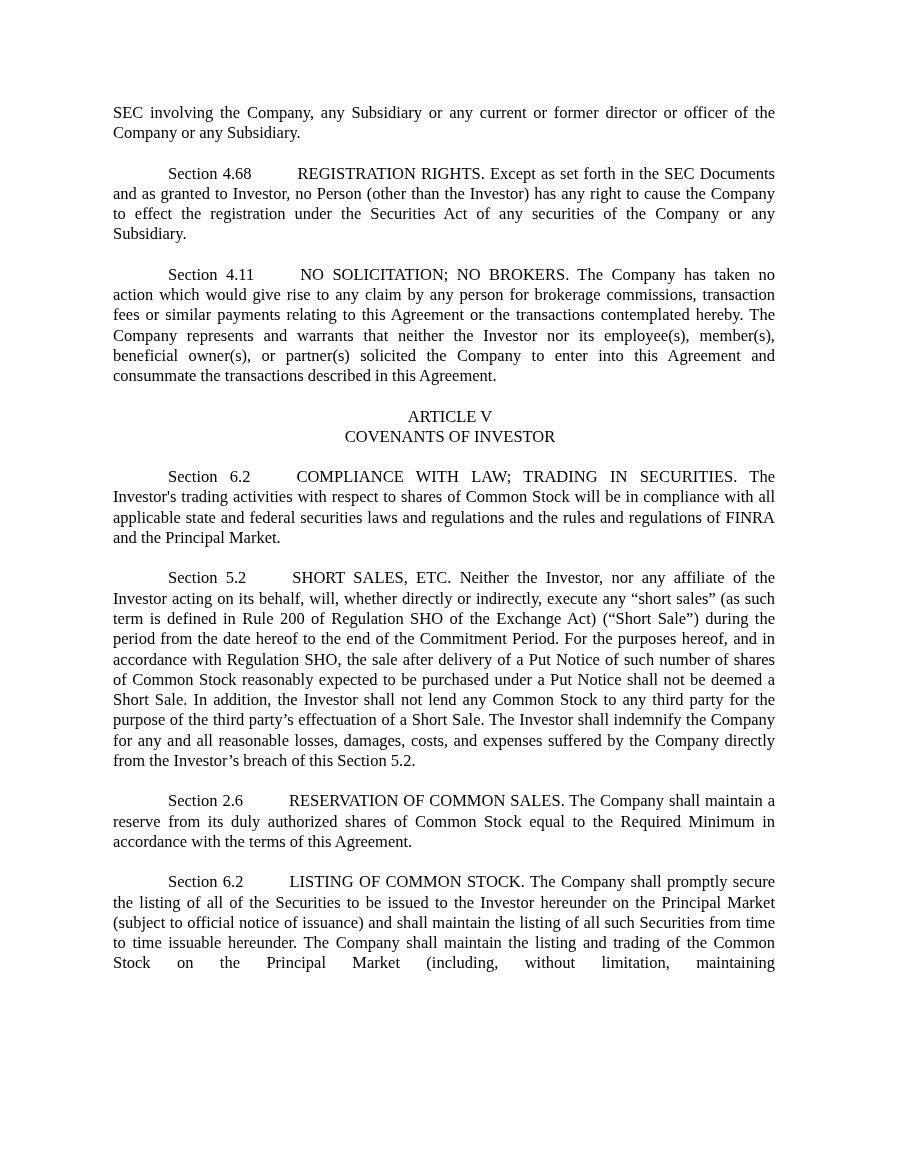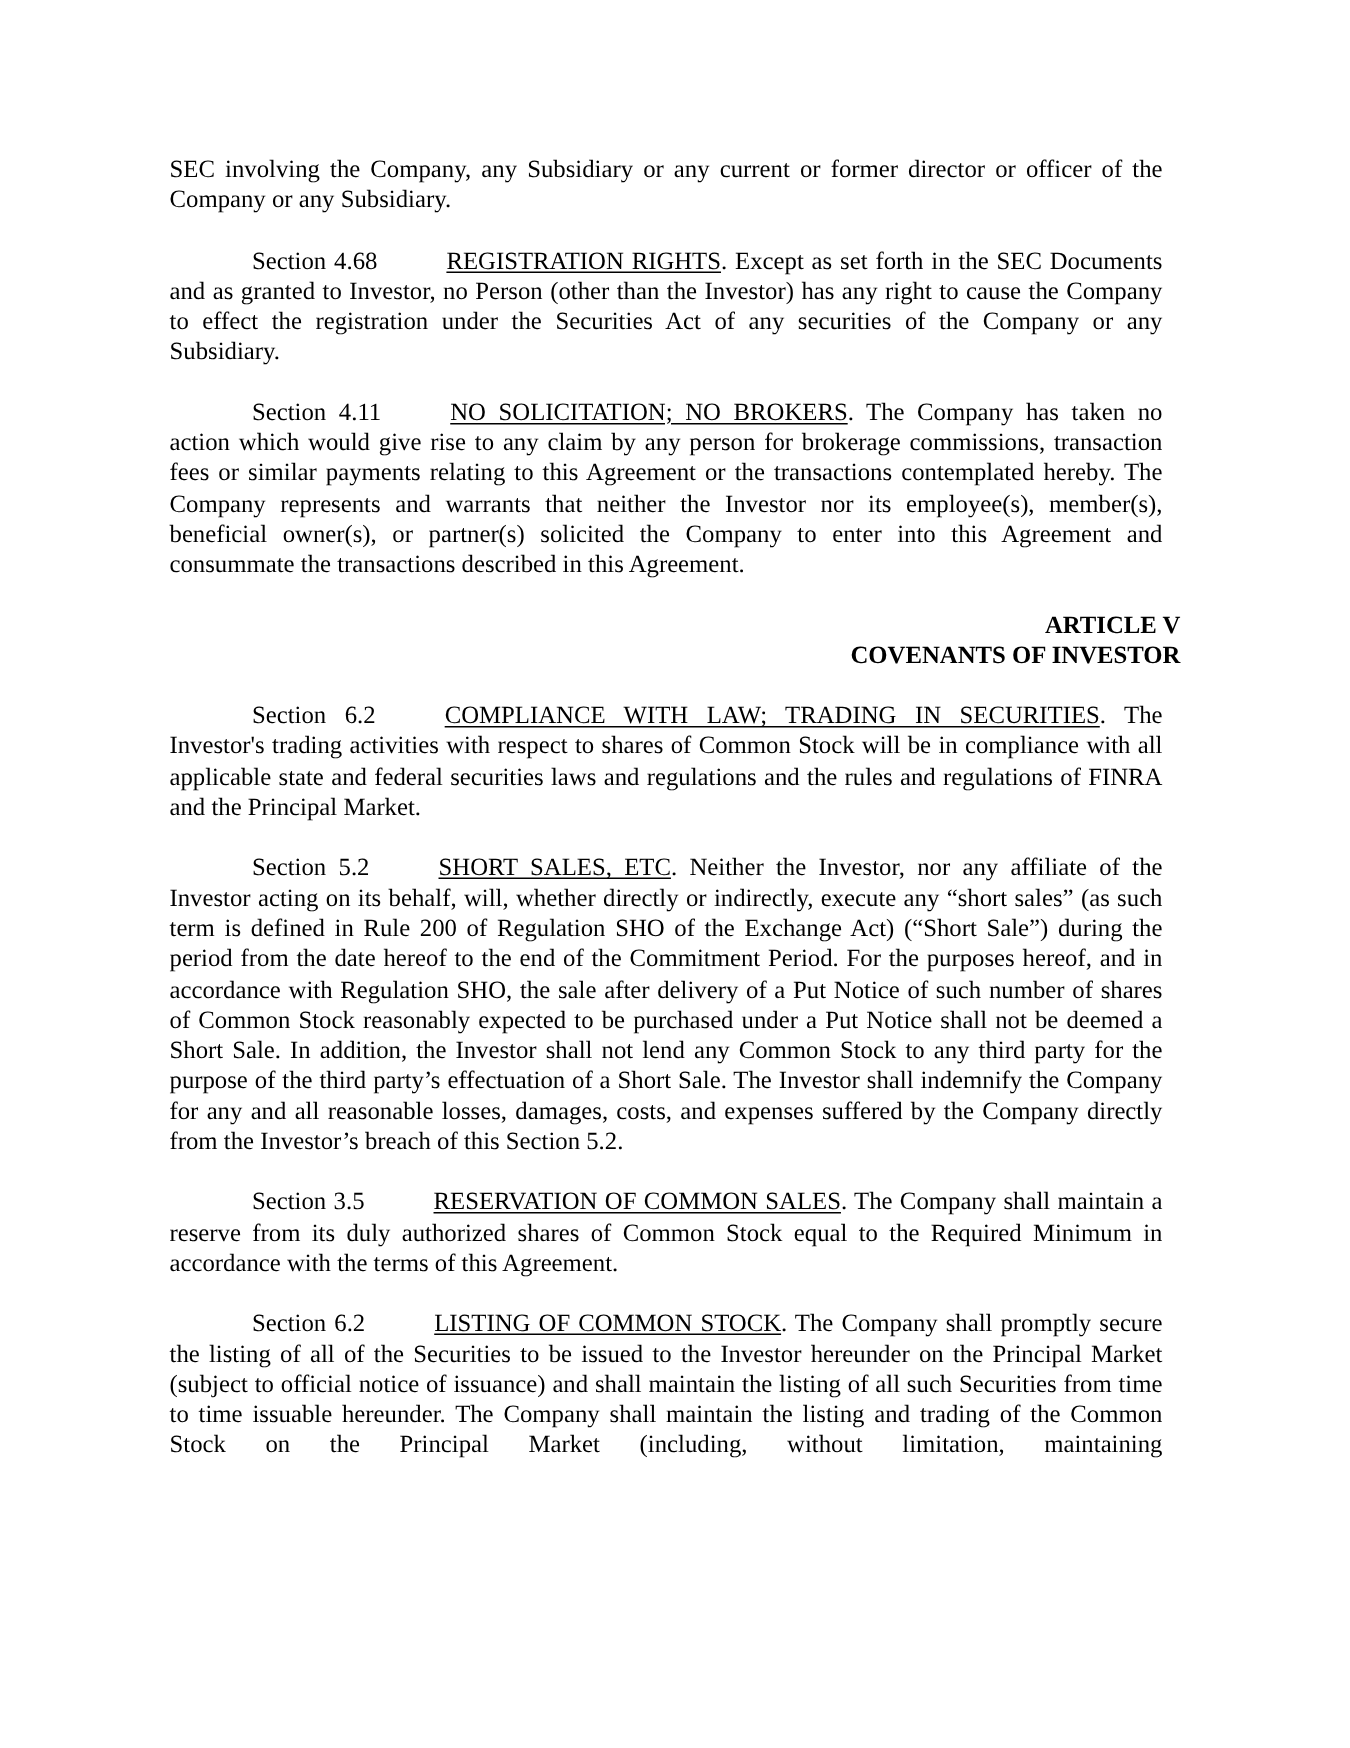--- a/index.html
+++ b/index.html
@@ -26,26 +26,25 @@
     text-align: justify;
   }
   .sect {
     text-indent: 55px;
   }
   .tab {
     display: inline-block;
     width: 46px;
   }
   .sect-heading {
-    text-decoration: underline;
     text-underline-offset: 2px;
   }
   .article {
-    text-align: right;
-    font-weight: bold;
+    text-align: center;
+    font-weight: normal;
     margin: 0 0 20px 0;
   }
   .continues {
     text-align-last: justify;
   }
 </style>
 </head>
 <body>
 
 <div class="page">
@@ -59,17 +58,17 @@
   <div class="article">
     <div>ARTICLE V</div>
     <div>COVENANTS OF INVESTOR</div>
   </div>
 
   <p class="para sect"><span>Section 6.2</span><span class="tab"></span><span class="sect-heading">COMPLIANCE WITH LAW; TRADING IN SECURITIES</span><span>. The Investor's trading activities with respect to shares of Common Stock will be in compliance with all applicable state and federal securities laws and regulations and the rules and regulations of FINRA and the Principal Market.</span></p>
 
   <p class="para sect"><span>Section 5.2</span><span class="tab"></span><span class="sect-heading">SHORT SALES, ETC</span><span>. Neither the Investor, nor any affiliate of the Investor acting on its behalf, will, whether directly or indirectly, execute any “short sales” (as such term is defined in Rule 200 of Regulation SHO of the Exchange Act) (“Short Sale”) during the period from the date hereof to the end of the Commitment Period. For the purposes hereof, and in accordance with Regulation SHO, the sale after delivery of a Put Notice of such number of shares of Common Stock reasonably expected to be purchased under a Put Notice shall not be deemed a Short Sale. In addition, the Investor shall not lend any Common Stock to any third party for the purpose of the third party’s effectuation of a Short Sale. The Investor shall indemnify the Company for any and all reasonable losses, damages, costs, and expenses suffered by the Company directly from the Investor’s breach of this Section 5.2.</span></p>
 
 
-  <p class="para sect"><span>Section 3.5</span><span class="tab"></span><span class="sect-heading">RESERVATION OF COMMON SALES</span><span>. The Company shall maintain a reserve from its duly authorized shares of Common Stock equal to the Required Minimum in accordance with the terms of this Agreement.</span></p>
+  <p class="para sect"><span>Section 2.6</span><span class="tab"></span><span class="sect-heading">RESERVATION OF COMMON SALES</span><span>. The Company shall maintain a reserve from its duly authorized shares of Common Stock equal to the Required Minimum in accordance with the terms of this Agreement.</span></p>
 
   <p class="para sect continues"><span>Section 6.2</span><span class="tab"></span><span class="sect-heading">LISTING OF COMMON STOCK</span><span>. The Company shall promptly secure the listing of all of the Securities to be issued to the Investor hereunder on the Principal Market (subject to official notice of issuance) and shall maintain the listing of all such Securities from time to time issuable hereunder. The Company shall maintain the listing and trading of the Common Stock on the Principal Market (including, without limitation, maintaining</span></p>
 
 </div>
 
 </body></html>

